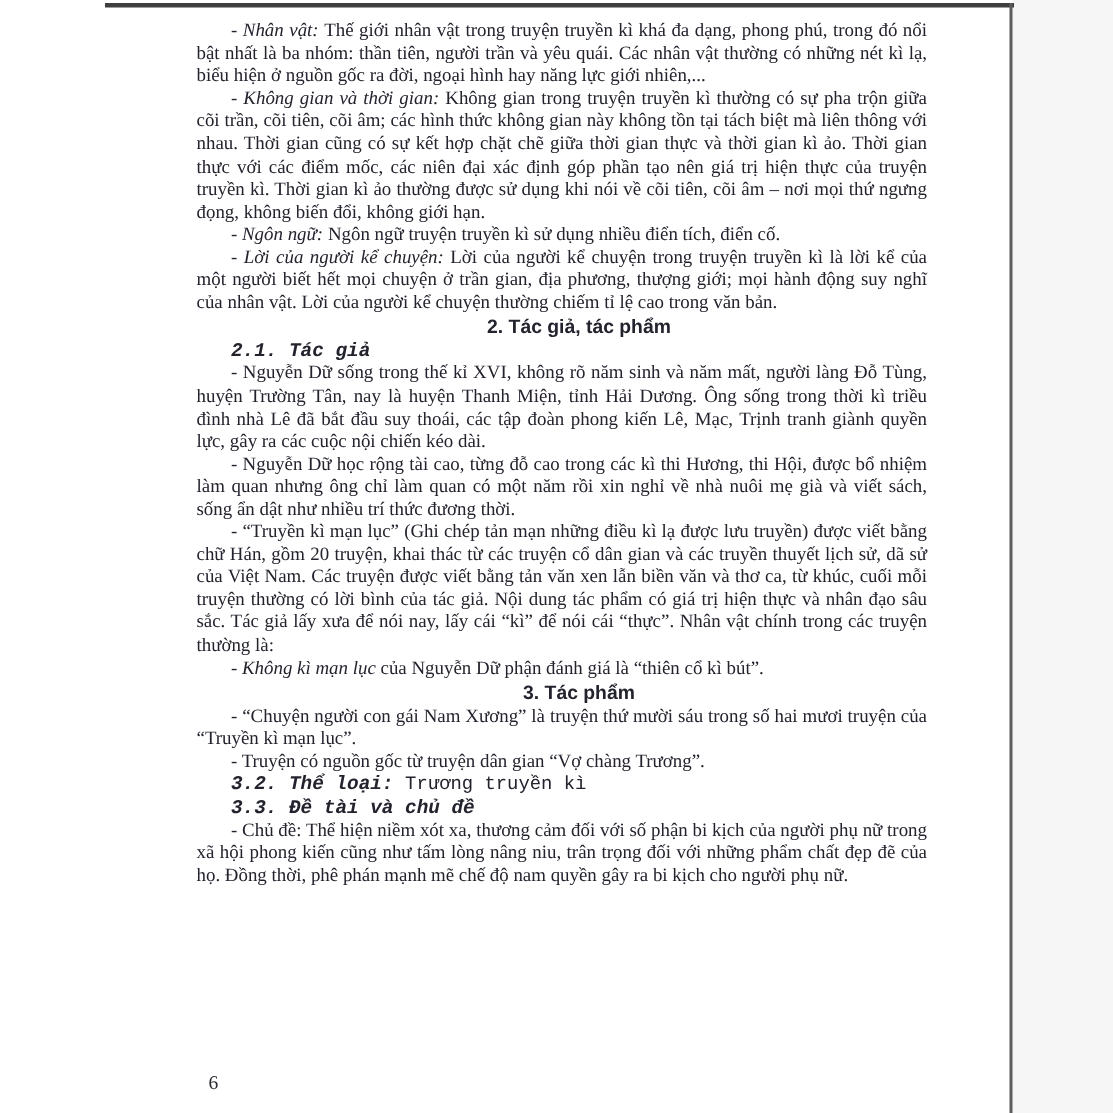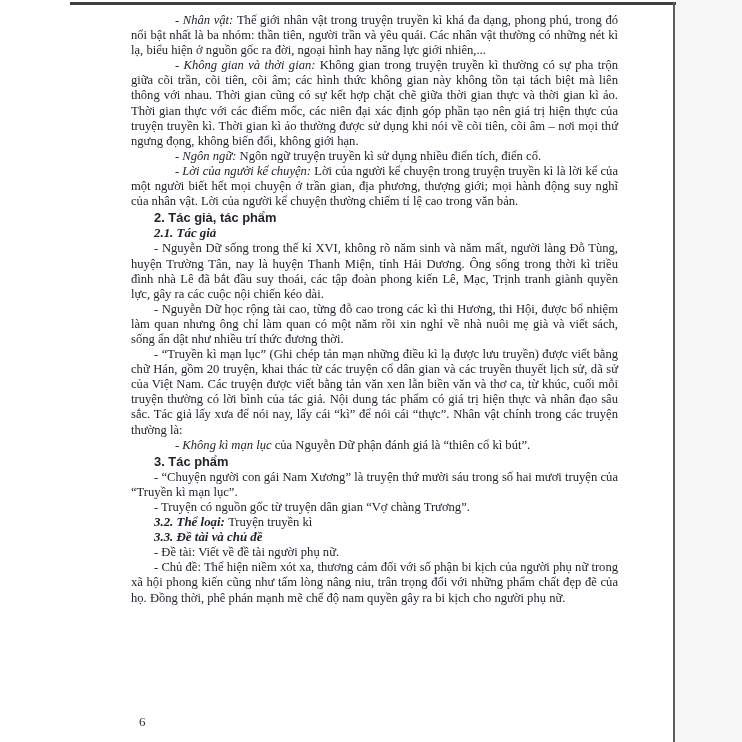--- a/index.html
+++ b/index.html
@@ -35,38 +35,39 @@
     width: 487px;
     color: #23232e;
     font-size: 12.6px;
     line-height: 15.1px;
     text-align: justify;
   }
   .para {
     margin: 0;
     text-indent: 23px;
   }
-  .lead-italic { font-style: italic; margin-left: 21px; }
+  .lead-italic { font-style: italic; }
   .heading {
     font-family: "Liberation Sans", sans-serif;
     font-weight: bold;
     font-size: 12.9px;
     margin: 1px 0;
     padding-left: 23px;
     text-indent: 0;
-    text-align: left;
+    text-align: center;
   }
   .subhead {
     font-weight: bold;
     font-style: italic;
     font-size: 12.9px;
     margin: 0;
     padding-left: 23px;
     text-indent: 0;
     text-align: left;
+    font-family: Liberation Mono, monospace;
   }
   .subhead .tail {
     font-weight: normal;
     font-style: normal;
     font-size: 12.6px;
   }
   .pagenum {
     position: absolute;
     left: 139px; top: 714px;
     font-size: 13px;
@@ -89,20 +90,19 @@
     <p class="para"><span class="lead-italic">- Lời của người kể chuyện: </span><span>Lời của người kể chuyện trong truyện truyền kì là lời kể của một người biết hết mọi chuyện ở trần gian, địa phương, thượng giới; mọi hành động suy nghĩ của nhân vật. Lời của người kể chuyện thường chiếm tỉ lệ cao trong văn bản.</span></p>
     <p class="heading"><span>2. Tác giả, tác phẩm</span></p>
     <p class="subhead"><span>2.1. Tác giả</span></p>
     <p class="para"><span>- Nguyễn Dữ sống trong thế kỉ XVI, không rõ năm sinh và năm mất, người làng Đỗ Tùng, huyện Trường Tân, nay là huyện Thanh Miện, tỉnh Hải Dương. Ông sống trong thời kì triều đình nhà Lê đã bắt đầu suy thoái, các tập đoàn phong kiến Lê, Mạc, Trịnh tranh giành quyền lực, gây ra các cuộc nội chiến kéo dài.</span></p>
     <p class="para"><span>- Nguyễn Dữ học rộng tài cao, từng đỗ cao trong các kì thi Hương, thi Hội, được bổ nhiệm làm quan nhưng ông chỉ làm quan có một năm rồi xin nghỉ về nhà nuôi mẹ già và viết sách, sống ẩn dật như nhiều trí thức đương thời.</span></p>
     <p class="para"><span>- “Truyền kì mạn lục” (Ghi chép tản mạn những điều kì lạ được lưu truyền) được viết bằng chữ Hán, gồm 20 truyện, khai thác từ các truyện cổ dân gian và các truyền thuyết lịch sử, dã sử của Việt Nam. Các truyện được viết bằng tản văn xen lẫn biền văn và thơ ca, từ khúc, cuối mỗi truyện thường có lời bình của tác giả. Nội dung tác phẩm có giá trị hiện thực và nhân đạo sâu sắc. Tác giả lấy xưa để nói nay, lấy cái “kì” để nói cái “thực”. Nhân vật chính trong các truyện thường là:</span></p>
     <p class="para"><span class="lead-italic">- Không kì mạn lục </span><span>của Nguyễn Dữ phận đánh giá là “thiên cổ kì bút”.</span></p>
     <p class="heading"><span>3. Tác phẩm</span></p>
     <p class="para"><span>- “Chuyện người con gái Nam Xương” là truyện thứ mười sáu trong số hai mươi truyện của “Truyền kì mạn lục”.</span></p>
     <p class="para"><span>- Truyện có nguồn gốc từ truyện dân gian “Vợ chàng Trương”.</span></p>
-    <p class="subhead"><span>3.2. Thể loại: </span><span class="tail">Truyện truyền kì</span></p>
+    <p class="subhead"><span>3.2. Thể loại: </span><span class="tail">Trương truyền kì</span></p>
     <p class="subhead"><span>3.3. Đề tài và chủ đề</span></p>
-    <p class="para"><span>- Đề tài: Viết về đề tài người phụ nữ.</span></p>
     <p class="para"><span>- Chủ đề: Thể hiện niềm xót xa, thương cảm đối với số phận bi kịch của người phụ nữ trong xã hội phong kiến cũng như tấm lòng nâng niu, trân trọng đối với những phẩm chất đẹp đẽ của họ. Đồng thời, phê phán mạnh mẽ chế độ nam quyền gây ra bi kịch cho người phụ nữ.</span></p>
   </div>
 
   <div class="pagenum">6</div>
 </div>
 
 </body></html>

